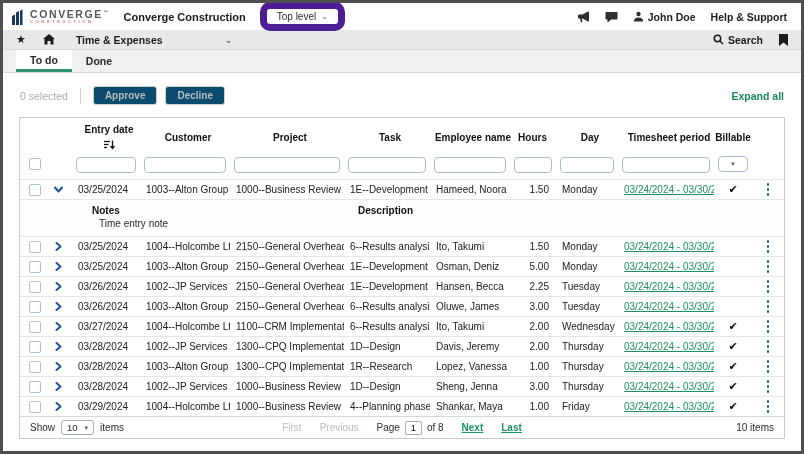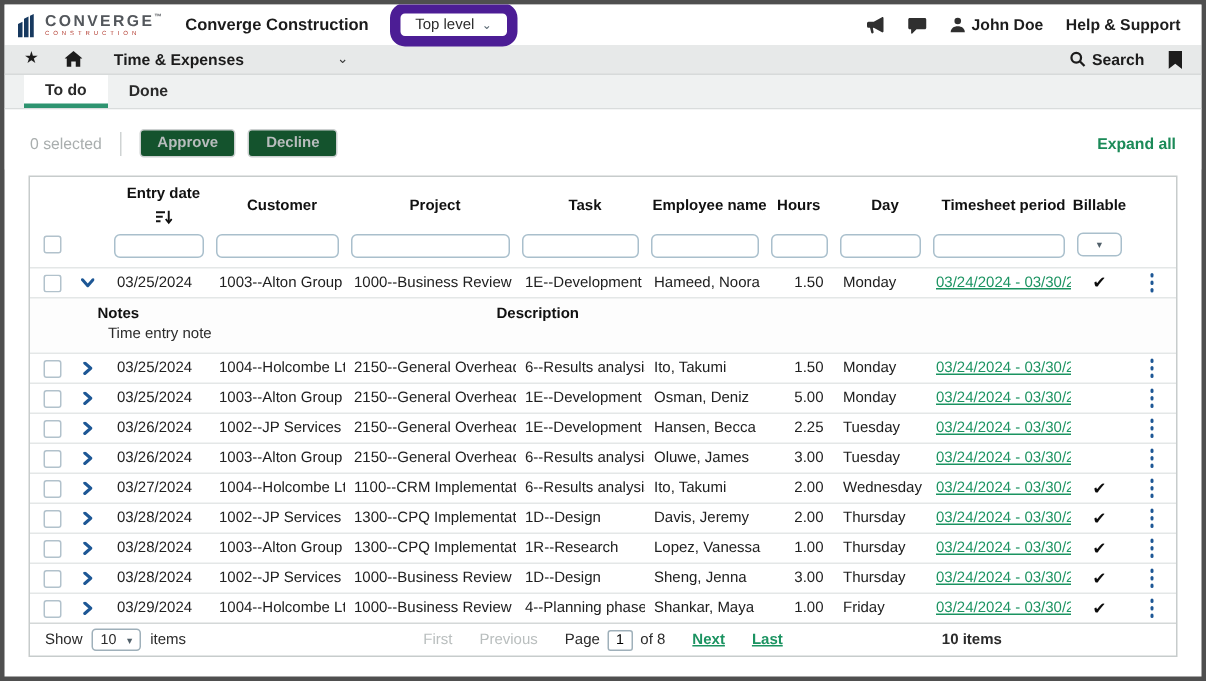--- a/index.html
+++ b/index.html
@@ -34,21 +34,21 @@
   
   .page-title { padding:8px 13px 7px; font-size:17px; font-weight:bold; color:#161616; background:#fff; }
   .tabstrip { height:23px; background:#eff1f1; border-bottom:1px solid #d9dcdc; display:flex; align-items:stretch; padding-left:13px; }
   .tab { padding:0 14px; display:flex; align-items:center; font-size:10.5px; font-weight:bold; color:#2a2a2a; cursor:pointer; }
   .tab.active { background:#fff; border-bottom:3px solid #2e9470; }
 
   
   .toolbar { display:flex; align-items:center; padding:13px 17px 8px; background:#fff; }
   .sel-count { font-size:10.5px; color:#a9aeae; }
   .vdiv { width:1px; height:16px; background:#cfd3d3; margin:0 12px; }
-  .btn-disabled { border:1px solid #ccd0d0; border-radius:3px; background:#14532d; color:#b8bdbd; font-size:10px; font-weight:bold; padding:3px 11px; margin-right:8px; font-family:inherit; cursor:default;text-align:center; }
+  .btn-disabled { border:1px solid #ccd0d0; border-radius:3px; background:#0c4a6e; color:#b8bdbd; font-size:10px; font-weight:bold; padding:3px 11px; margin-right:8px; font-family:inherit; cursor:default;text-align:center; }
   .expand-all { margin-left:auto; font-size:10.5px; font-weight:bold; color:#1b8a58; cursor:pointer; text-decoration:none; }
 
   
   .table { margin:4px 16px 0; width:766px; border:1px solid #c7cccc; background:#fff;
            --cols:30px 22px 68px 90px 114px 86px 80px 46px 62px 96px 38px 32px; }
   .grid { display:grid; grid-template-columns:var(--cols); align-items:center; }
   .hlabels { padding-top:6px; }
   .hlabel { font-size:10px; font-weight:bold; color:#111; padding-left:6px; white-space:nowrap; display:flex; align-items:center; gap:5px;flex-direction:column; }
   .hlabel.right { justify-content:flex-end; padding-right:7px; }
   .hlabel.center { justify-content:center; padding-left:0; }
@@ -68,35 +68,35 @@
   .chev { cursor:pointer; display:inline-flex; }
   .chev svg { transition:none; }
   .trow-wrap.expanded .chev svg { transform:rotate(90deg); }
   .plink { color:#1b9361; text-decoration:underline; cursor:pointer; font-size:10px; }
   .tick { font-size:11px; font-weight:bold; color:#0d0d0d; }
   .kebab { display:inline-flex; flex-direction:column; gap:2.5px; cursor:pointer; padding:3px; }
   .kebab i { width:2.5px; height:2.5px; border-radius:50%; background:#1d5795; }
 
   .detail { display:none; border-top:1px solid #e4e7e7; background:#fdfdfd; padding:5px 0 7px; }
   .trow-wrap.expanded .detail { display:flex; }
-  .d-notes { margin-left:45px; width:266px; }
+  .d-notes { margin-left:72px; width:266px; }
   .d-desc { flex:1; }
   .d-lbl { font-size:10px; font-weight:bold; color:#111; }
   .d-val { font-size:10px; color:#2a2a2a; padding-left:7px; margin-top:2px; }
 
   .tfoot { border-top:1px solid #d4d8d8; height:22px; display:flex; align-items:center; font-size:10px; color:#2b2b2b; padding:0 10px; }
   .pg-left { flex:1; display:flex; align-items:center; gap:6px; }
   .pg-size { border:1px solid #9fb0ba; border-radius:3px; height:15px; padding:0 5px; display:flex; align-items:center; gap:7px; font-size:9.5px; cursor:pointer; background:#fff; }
   .pg-size .caret { font-size:7px; color:#51606a; }
   .pg-center { display:flex; align-items:center; gap:18px; }
   .pg-dis { color:#b9bebe; cursor:default; }
   .pg-link { color:#1b9361; text-decoration:underline; font-weight:bold; cursor:pointer; }
   .pg-page { display:flex; align-items:center; gap:5px; }
   .pg-input { width:17px; height:14px; border:1px solid #9fb0ba; border-radius:2px; text-align:center; font-size:9.5px; font-family:inherit; }
-  .pg-right { flex:1; text-align:center;font-weight:bold; }
+  .pg-right { flex:1; text-align:right; }
 
   svg { display:block; }
 </style>
 </head>
 <body>
 
 <div class="frame">
 
   <header class="topbar">
     <div class="logo">

